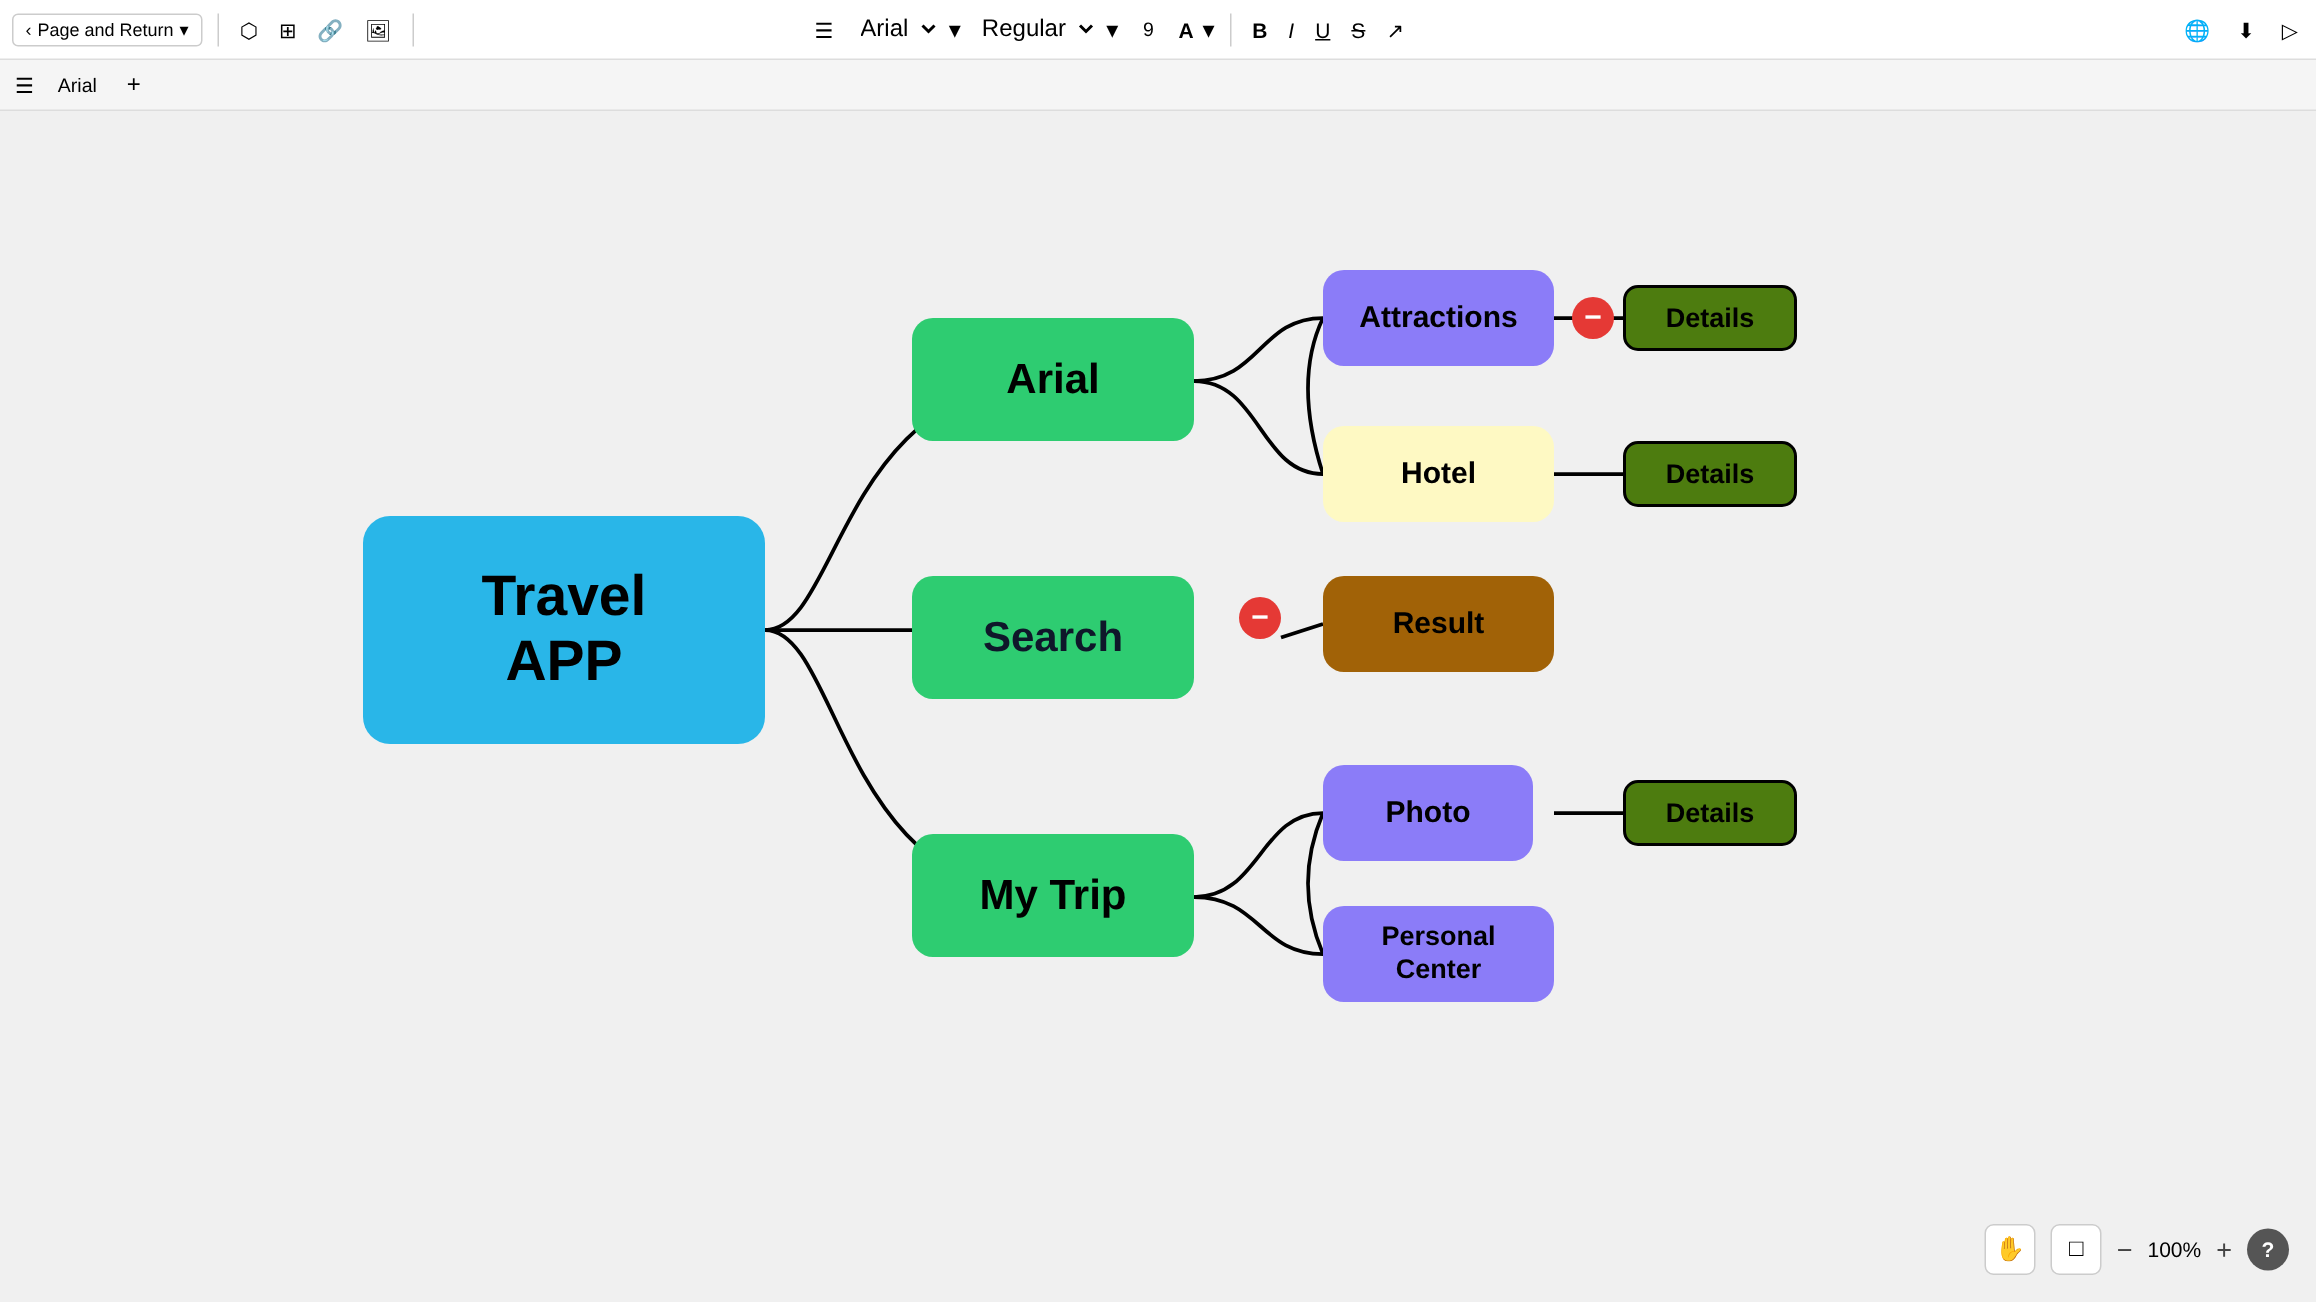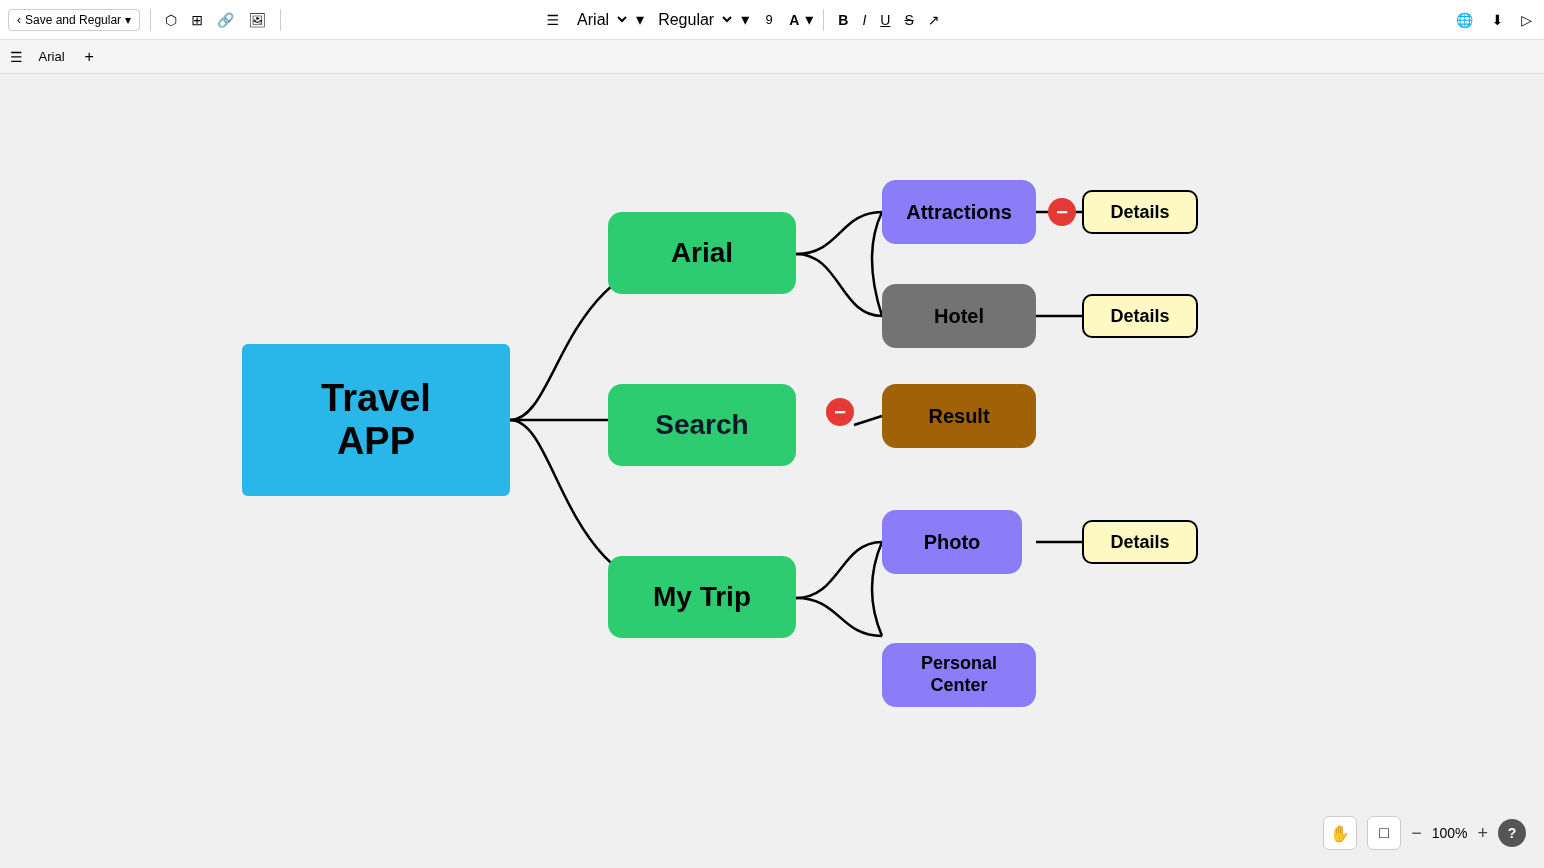--- a/index.html
+++ b/index.html
@@ -50,21 +50,21 @@
       position: absolute;
       display: flex; align-items: center; justify-content: center;
       font-weight: bold; text-align: center;
       border-radius: 14px;
     }
     .node-travel {
       width: 268px; height: 152px;
       background: #29b6e8;
       left: 242px; top: 270px;
       font-size: 38px; color: #000;
-      border-radius: 6px;
+      border-radius: 18px;
     }
     .node-home {
       width: 188px; height: 82px;
       background: #2ecc71;
       left: 608px; top: 138px;
       font-size: 28px; color: #000;
     }
     .node-search {
       width: 188px; height: 82px;
       background: #2ecc71;
@@ -78,21 +78,21 @@
       font-size: 28px; color: #000;
     }
     .node-attractions {
       width: 154px; height: 64px;
       background: #8b7cf8;
       left: 882px; top: 106px;
       font-size: 20px; color: #000;
     }
     .node-hotel {
       width: 154px; height: 64px;
-      background: #737373;
+      background: #fef9c3;
       left: 882px; top: 210px;
       font-size: 20px; color: #000;
     }
     .node-result {
       width: 154px; height: 64px;
       background: #a16207;
       left: 882px; top: 310px;
       font-size: 20px; color: #000;
     }
     .node-photo {
@@ -101,27 +101,26 @@
       left: 882px; top: 436px;
       font-size: 20px; color: #000;
     }
     .node-personalcenter {
       width: 154px; height: 64px;
       background: #8b7cf8;
       left: 882px; top: 530px;
       font-size: 20px; color: #000;
       text-align: center;
       padding: 6px;
-      margin-top: 39px;
     }
 
     
     .node-details {
       width: 116px; height: 44px;
-      background: #fef9c3;
+      background: #4d7c0f;
       border: 2px solid #000;
       position: absolute;
       display: flex; align-items: center; justify-content: center;
       font-size: 18px; font-weight: bold;
       border-radius: 10px;
     }
     .details-attractions { left: 1082px; top: 116px; }
     .details-hotel { left: 1082px; top: 220px; }
     .details-photo { left: 1082px; top: 446px; }
 
@@ -158,21 +157,21 @@
       display: flex; align-items: center; justify-content: center;
       font-size: 14px; font-weight: bold; cursor: pointer;
     }
   </style>
 </head>
 <body>
 
 <div class="toolbar">
   <button class="toolbar-btn">
     <span>‹</span>
-    <span>Save and Regular</span>
+    <span>Page and Return</span>
     <span>▾</span>
   </button>
   <div class="toolbar-sep"></div>
   <span class="toolbar-icon">⬡</span>
   <span class="toolbar-icon">⊞</span>
   <span class="toolbar-icon">🔗</span>
   <span class="toolbar-icon">🖼</span>
   <div class="toolbar-sep"></div>
 
   <div class="toolbar-center">

